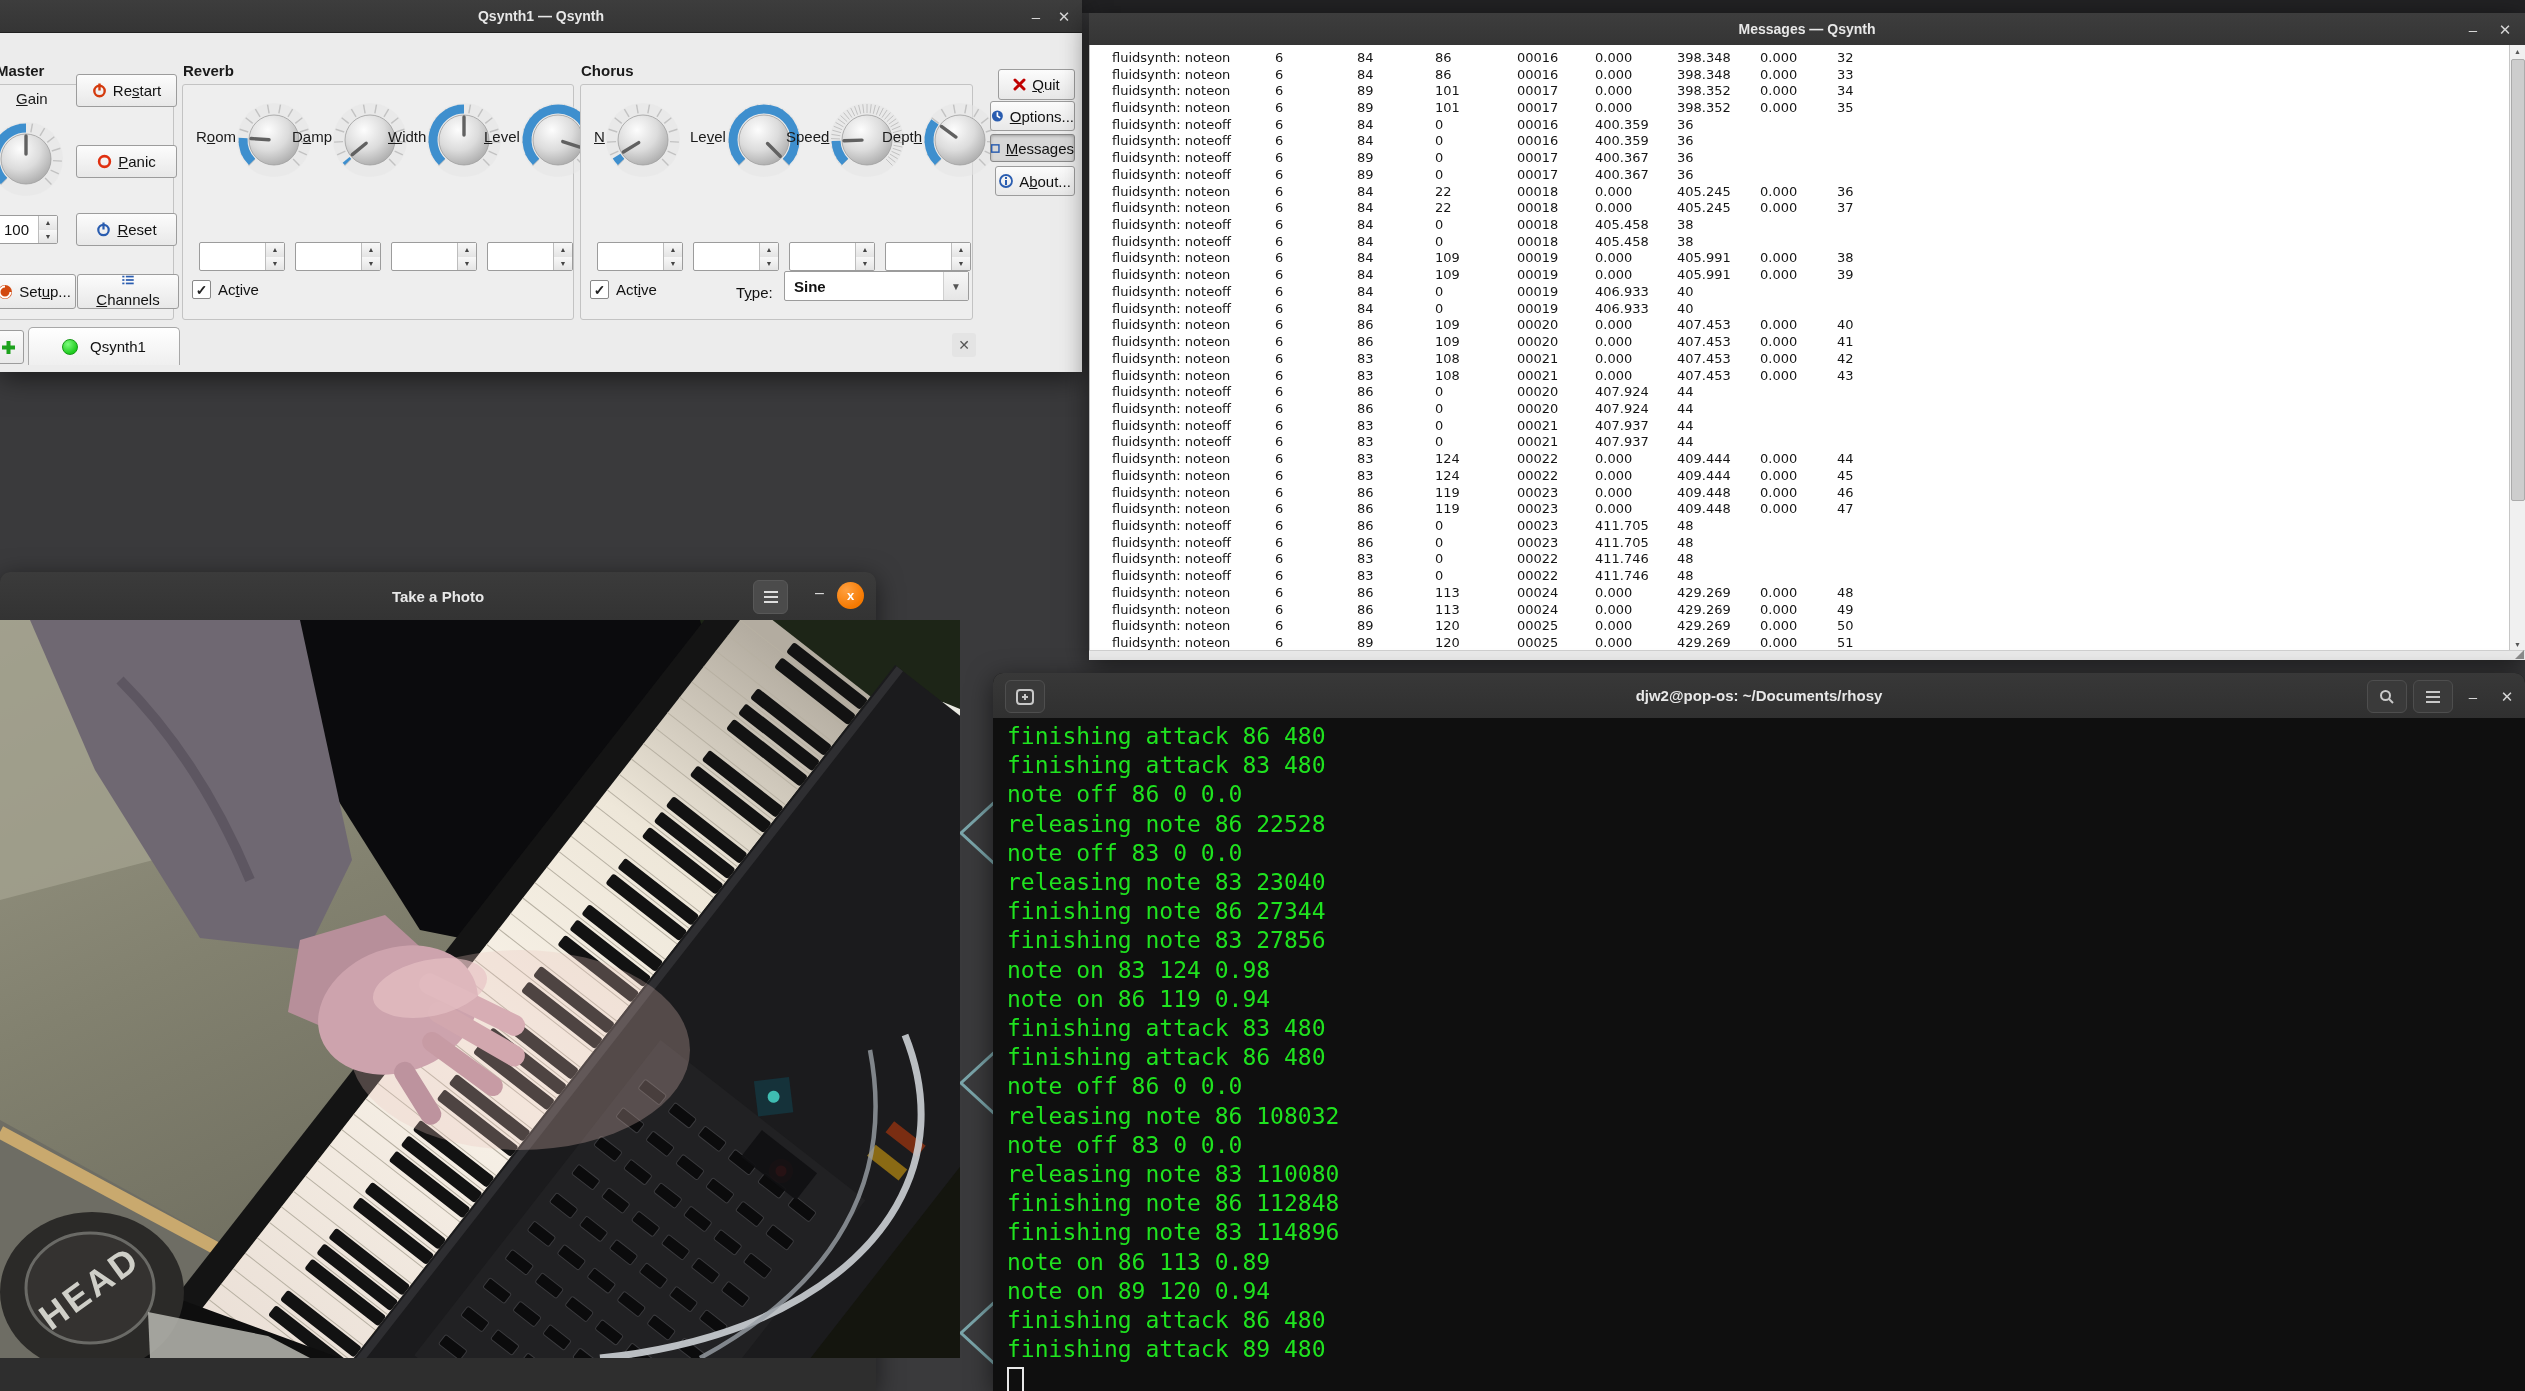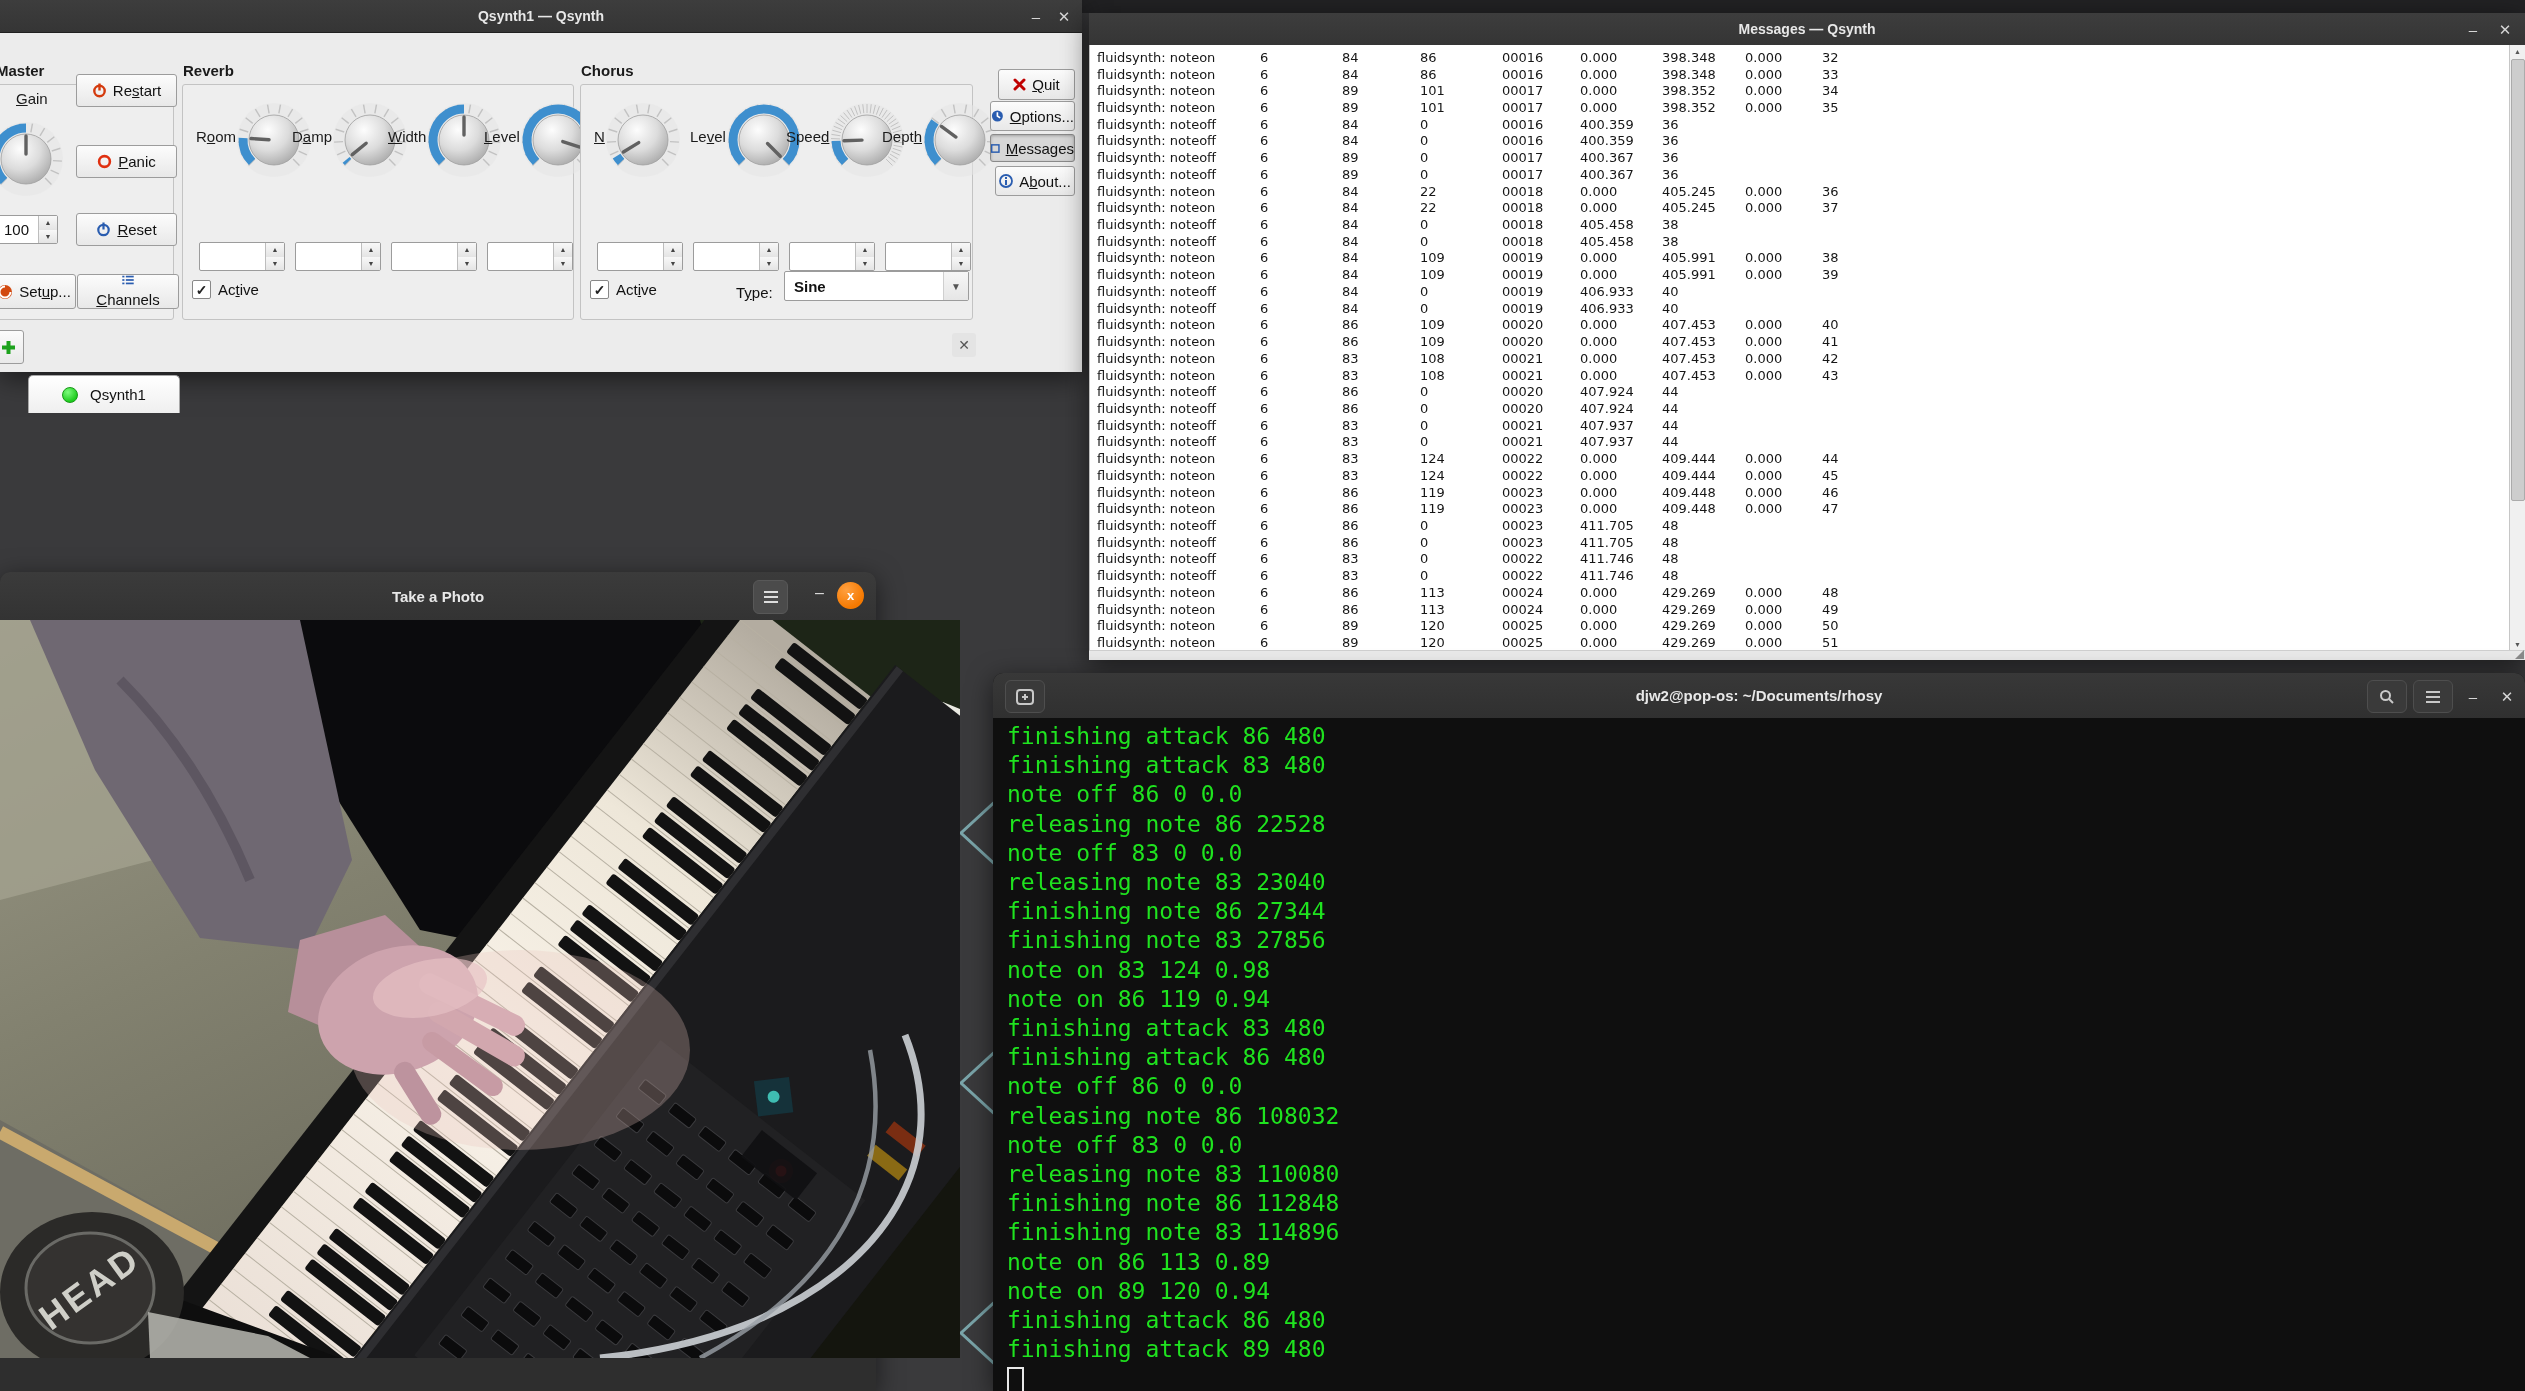--- a/index.html
+++ b/index.html
@@ -35,30 +35,30 @@
     display:flex;align-items:center;justify-content:center;font-size:14px;color:#222;font-weight:bold;}
   .combo{position:absolute;height:28px;background:#fff;border:1px solid #9c9c9c;border-radius:2px;
     display:flex;align-items:center;}
   .combo .cval{flex:1;padding-left:9px;font-size:15px;color:#111;}
   .combo .carr{width:24px;align-self:stretch;display:flex;align-items:center;justify-content:center;
     color:#555;font-size:10px;border-left:1px solid #cfcfcf;background:linear-gradient(#f6f6f6,#e6e6e6);}
   .tab-add{position:absolute;width:30px;height:32px;background:linear-gradient(#fbfbfb,#e9e9e9);
     border:1px solid #9c9c9c;border-radius:3px;display:flex;align-items:center;justify-content:center;}
   .engine-tab{position:absolute;background:linear-gradient(#ffffff,#efefef);border:1px solid #a8a8a8;
     border-bottom:none;border-radius:5px 5px 0 0;display:flex;align-items:center;gap:12px;
-    justify-content:center;font-size:15px;color:#111;margin-top:48px;}
+    justify-content:center;font-size:15px;color:#111;}
   .led{width:14px;height:14px;border-radius:50%;background:radial-gradient(circle at 35% 30%,#7dfc7d,#1ecc1e 70%);
     border:1px solid #169916;}
   .tab-close{position:absolute;width:22px;height:22px;display:flex;align-items:center;justify-content:center;
     color:#555;font-size:14px;border:1px solid transparent;border-radius:3px;background:#e4e4e4;}
   
   #messages{left:1089px;top:13px;width:1436px;height:647px;background:#fff;}
   #messages .titlebar{height:32px;font-size:14px;}
   #msg-log{position:absolute;left:0;top:32px;right:15px;bottom:9px;overflow:hidden;
-    background:#fff;border-left:1px solid #bfbfbf;padding-top:4px;}
+    background:#fff;border-left:1px solid #bfbfbf;padding-top:4px;padding-left:15px;}
   .log-row{display:grid;grid-template-columns:163px 82px 78px 82px 78px 82px 83px 77px 70px;
     height:16.72px;align-items:center;padding-left:7px;
     font-family:"DejaVu Sans",sans-serif;font-size:13px;color:#161616;white-space:nowrap;}
   #msg-scroll{position:absolute;top:32px;right:0;width:15px;bottom:9px;background:#f0f0f0;
     border-left:1px solid #c6c6c6;}
   #msg-scroll .sb-arrow{position:absolute;left:0;width:15px;height:13px;display:flex;align-items:center;
     justify-content:center;font-size:7px;color:#555;}
   #msg-thumb{position:absolute;left:1px;top:14px;width:12px;height:440px;background:#cdcdcd;
     border:1px solid #ababab;border-radius:2px;}
   #msg-status{position:absolute;left:0;right:0;bottom:0;height:9px;background:#e9e9e9;border-top:1px solid #cfcfcf;}

